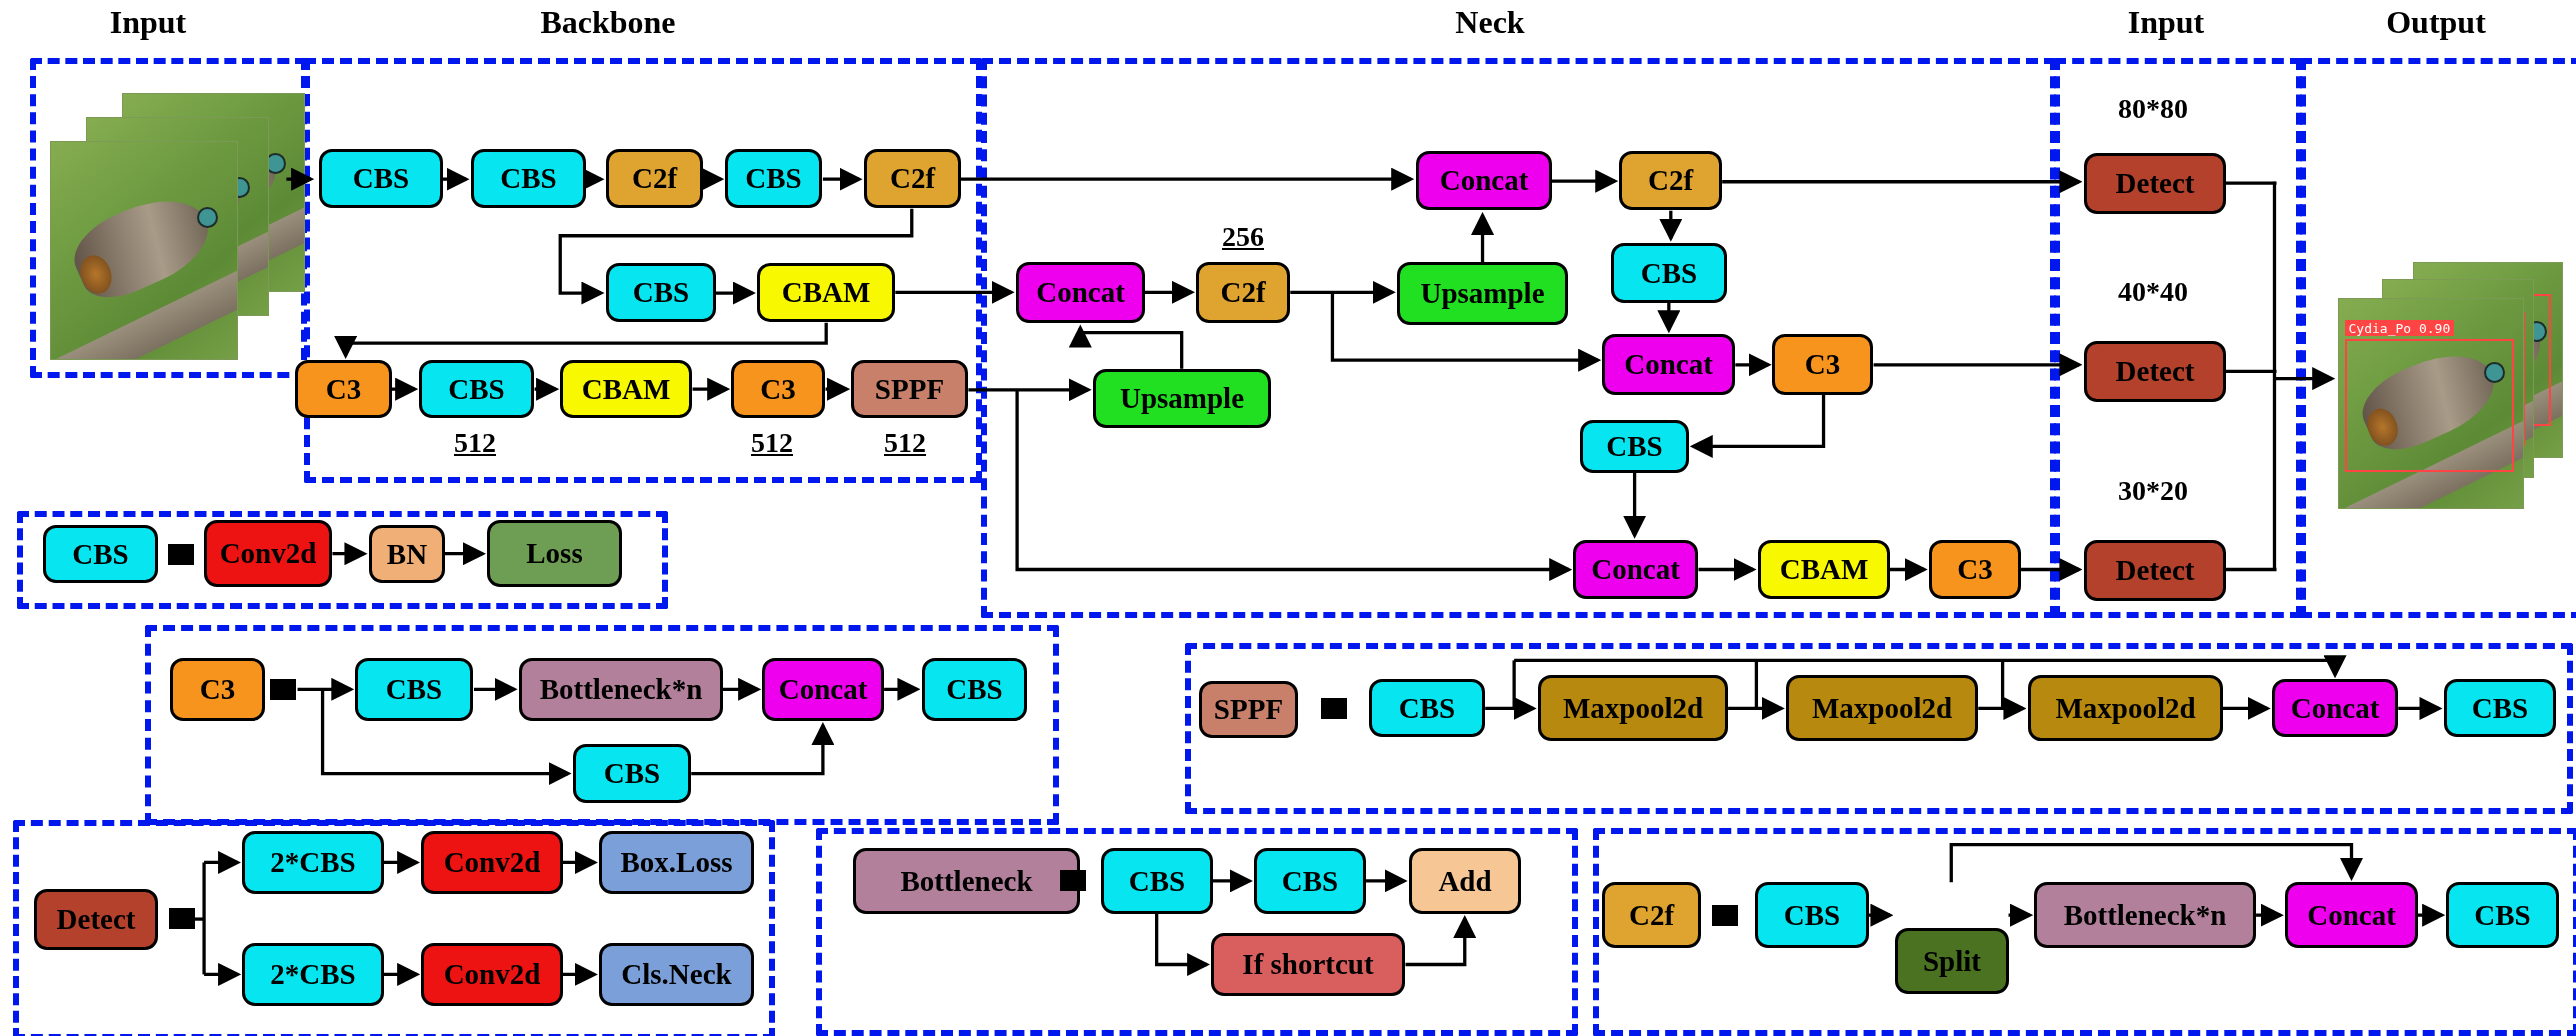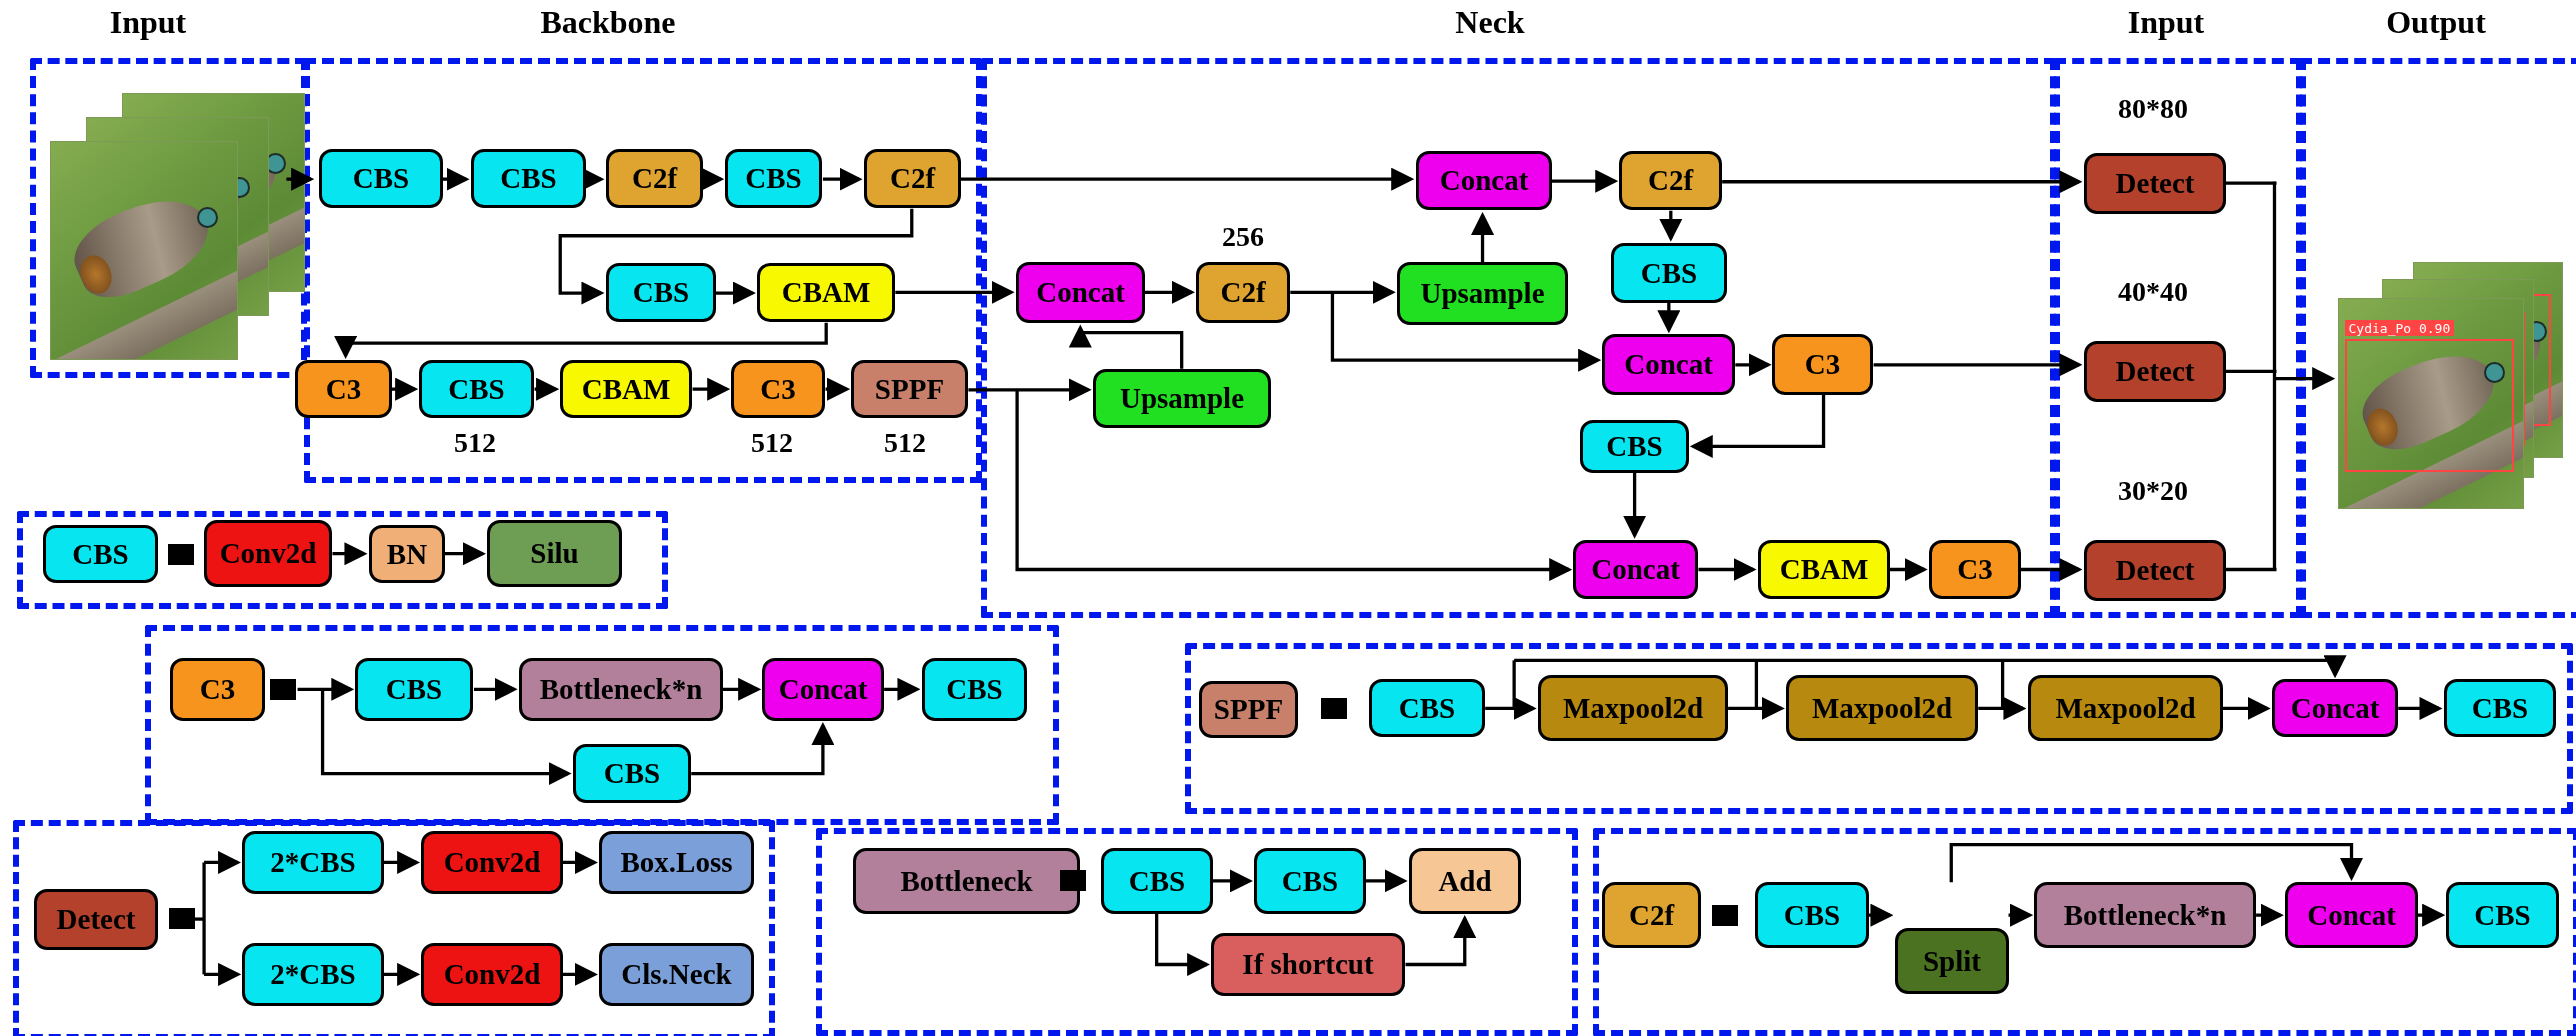--- a/index.html
+++ b/index.html
@@ -4,21 +4,21 @@
 <style>
   html,body{margin:0;padding:0;background:#fff;}
   #canvas{position:relative;width:2576px;height:1037px;background:#fff;overflow:hidden;
           font-family:"Liberation Serif", serif;}
   .hdr{position:absolute;top:4px;transform:translateX(-50%);font-size:32px;font-weight:bold;color:#000;white-space:nowrap;}
   .dashbox{position:absolute;border:6px dashed #0018ee;border-radius:2.6px;}
   .node{position:absolute;display:flex;align-items:center;justify-content:center;
         border:3.3px solid #000;border-radius:13px;font-weight:bold;font-size:29px;color:#000;
         box-sizing:border-box;white-space:nowrap;}
   .anno{position:absolute;transform:translateX(-50%);font-size:28px;font-weight:bold;color:#000;white-space:nowrap;}
-  .anno.u{}
+  .anno.u{text-decoration:underline;}
   .eq{position:absolute;background:#000;}
   svg.wires{position:absolute;left:0;top:0;pointer-events:none;}
   .photo{position:absolute;background:linear-gradient(140deg,#86ac50 0%,#6f9c42 35%,#5d8a35 70%,#76a047 100%);
          border:0.7px solid #7c9a55;overflow:hidden;}
   .photo .branch{position:absolute;left:-18%;bottom:4%;width:140%;height:16%;
          background:linear-gradient(#9a8e7c,#7c7060);transform:rotate(-26deg);}
   .photo .moth{position:absolute;left:12%;top:30%;width:74%;height:36%;
          background:linear-gradient(100deg,#5d5044 0%,#8a7d6d 35%,#a89b88 60%,#6d6152 100%);
          border-radius:48% 62% 55% 40%;transform:rotate(-24deg);}
   .photo .patch{position:absolute;left:16%;top:52%;width:16%;height:18%;
@@ -208,21 +208,21 @@
       <div class="node" style="left: 1580px; top: 420px; width: 109px; height: 53px; background: rgb(7, 230, 240);">CBS</div>
       <div class="node" style="left: 1573px; top: 540px; width: 125px; height: 59px; background: rgb(238, 0, 238);">Concat</div>
       <div class="node" style="left: 1758px; top: 540px; width: 132px; height: 59px; background: rgb(248, 248, 0);">CBAM</div>
       <div class="node" style="left: 1929px; top: 540px; width: 92px; height: 59px; background: rgb(247, 148, 30);">C3</div>
       <div class="node" style="left: 2084px; top: 153px; width: 142px; height: 61px; background: rgb(180, 65, 44);">Detect</div>
       <div class="node" style="left: 2084px; top: 341px; width: 142px; height: 61px; background: rgb(180, 65, 44);">Detect</div>
       <div class="node" style="left: 2084px; top: 540px; width: 142px; height: 61px; background: rgb(180, 65, 44);">Detect</div>
       <div class="node" style="left: 43px; top: 525px; width: 115px; height: 58px; background: rgb(7, 230, 240);">CBS</div>
       <div class="node" style="left: 204px; top: 520px; width: 128px; height: 67px; background: rgb(238, 19, 19);">Conv2d</div>
       <div class="node" style="left: 369px; top: 525px; width: 76px; height: 58px; background: rgb(240, 175, 118);">BN</div>
-      <div class="node" style="left: 487px; top: 520px; width: 135px; height: 67px; background: rgb(110, 158, 83);">Silu</div>
+      <div class="node" style="left: 487px; top: 520px; width: 135px; height: 67px; background: rgb(110, 158, 83);">Loss</div>
       <div class="node" style="left: 170px; top: 658px; width: 95px; height: 63px; background: rgb(247, 148, 30);">C3</div>
       <div class="node" style="left: 355px; top: 658px; width: 118px; height: 63px; background: rgb(7, 230, 240);">CBS</div>
       <div class="node" style="left: 519px; top: 658px; width: 204px; height: 63px; background: rgb(178, 128, 155);">Bottleneck*n</div>
       <div class="node" style="left: 762px; top: 658px; width: 122px; height: 63px; background: rgb(238, 0, 238);">Concat</div>
       <div class="node" style="left: 922px; top: 658px; width: 105px; height: 63px; background: rgb(7, 230, 240);">CBS</div>
       <div class="node" style="left: 573px; top: 744px; width: 118px; height: 59px; background: rgb(7, 230, 240);">CBS</div>
       <div class="node" style="left: 1199px; top: 681px; width: 99px; height: 57px; background: rgb(200, 128, 107);">SPPF</div>
       <div class="node" style="left: 1369px; top: 679px; width: 116px; height: 58px; background: rgb(7, 230, 240);">CBS</div>
       <div class="node" style="left: 1538px; top: 675px; width: 190px; height: 66px; background: rgb(184, 137, 15);">Maxpool2d</div>
       <div class="node" style="left: 1786px; top: 675px; width: 192px; height: 66px; background: rgb(184, 137, 15);">Maxpool2d</div>

